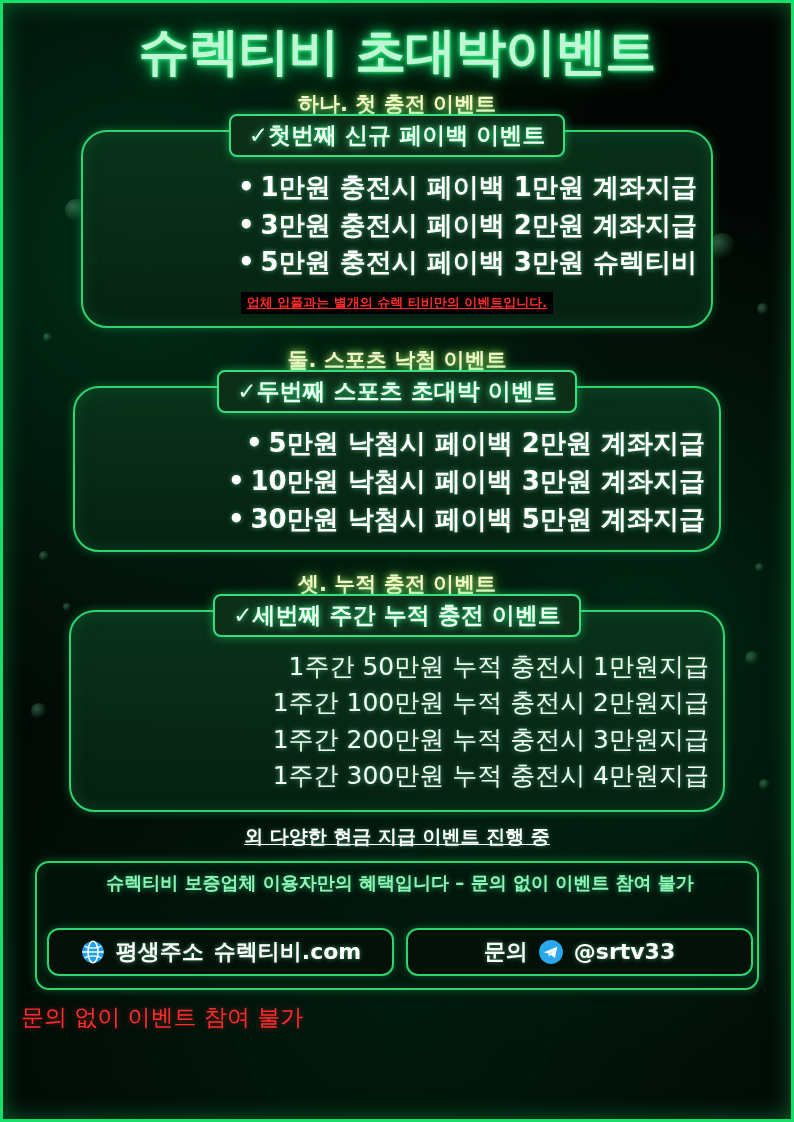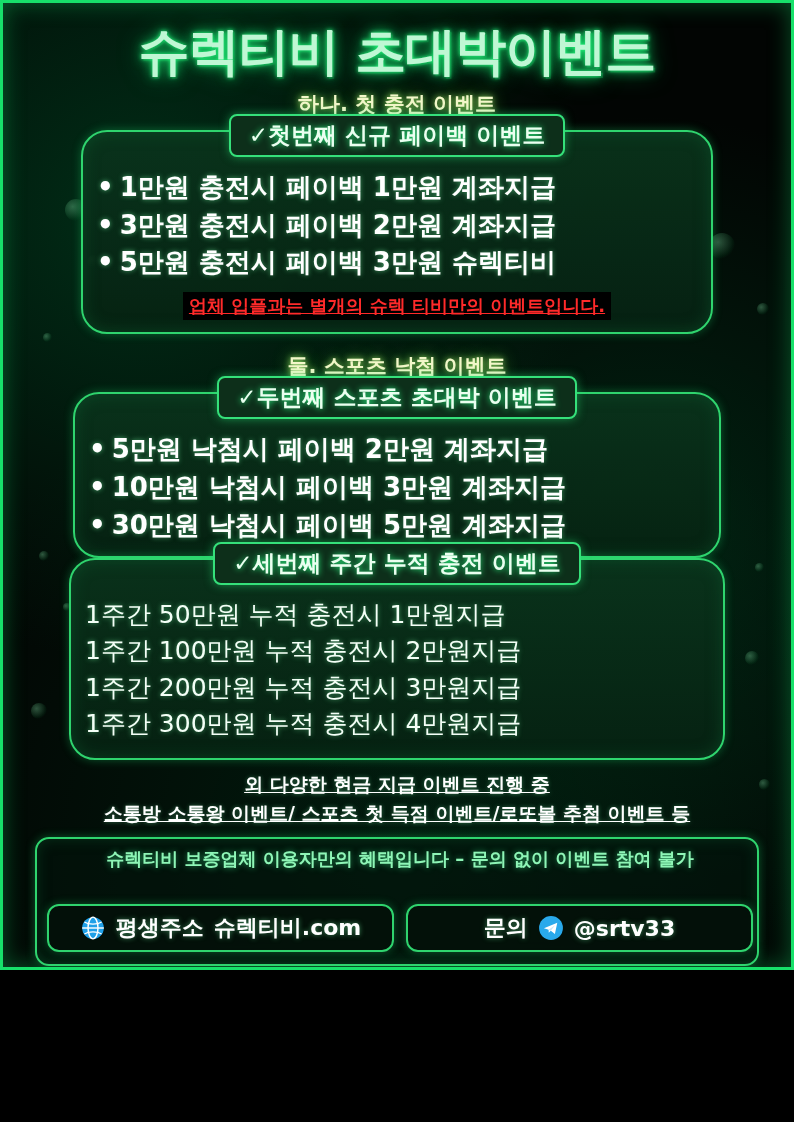--- a/index.html
+++ b/index.html
@@ -6,21 +6,21 @@
     margin: 0;
     padding: 0;
     background: #000;
   }
   body {
     font-family: "DejaVu Sans", "Liberation Sans", sans-serif;
   }
   .poster {
     position: relative;
     width: 794px;
-    height: 970px;
+    height: 1122px;
     background:
       radial-gradient(circle at 18% 22%, rgba(0,80,40,0.55) 0%, rgba(0,0,0,0) 45%),
       radial-gradient(circle at 82% 55%, rgba(0,70,35,0.45) 0%, rgba(0,0,0,0) 50%),
       radial-gradient(circle at 50% 88%, rgba(0,60,30,0.40) 0%, rgba(0,0,0,0) 55%),
       #020503;
     overflow: hidden;
     box-sizing: border-box;
     border: 3px solid #17e06a;
     box-shadow: inset 0 0 22px rgba(20,230,110,0.35);
   }
@@ -97,41 +97,41 @@
 
   ul.lines {
     list-style: none;
     margin: 0;
     padding: 0;
   }
   ul.lines li {
     color: #ffffff;
     font-size: 26px;
     font-weight: bold;
-    text-align: left;
+    text-align: right;
     line-height: 1.45;
     text-shadow: 0 0 5px rgba(120,255,170,0.55);
   }
   ul.lines li .dot {
     color: #ffffff;
     margin-right: 6px;
   }
   ul.plain li {
     font-weight: normal;
     font-size: 25px;
     color: #f4fff7;
   }
 
   .note-red {
     display: block;
     width: fit-content;
     margin: 10px auto 0 auto;
     background: #000000;
     color: #ff2a2a;
-    font-size: 18px;
+    font-size: 13px;
     font-weight: bold;
     padding: 2px 6px;
     text-decoration: underline;
     white-space: nowrap;
   }
 
   .footer-lines {
     text-align: center;
     margin-top: 10px;
   }
@@ -238,33 +238,33 @@
     <div class="sub-title gap">둘. 스포츠 낙첨  이벤트</div>
     <div class="panel p2">
       <div class="ribbon">✓두번째 스포츠 초대박 이벤트</div>
       <ul class="lines">
         <li><span class="dot">•</span><span>5만원 낙첨시 페이백 2만원 계좌지급</span></li>
         <li><span class="dot">•</span><span>10만원 낙첨시 페이백 3만원 계좌지급</span></li>
         <li><span class="dot">•</span><span>30만원 낙첨시 페이백 5만원 계좌지급</span></li>
       </ul>
     </div>
 
+    <div class="sub-title gap">셋. 누적 충전 이벤트</div>
     <div class="panel p3">
       <div class="ribbon">✓세번째 주간 누적 충전 이벤트</div>
       <ul class="lines plain">
         <li>1주간 50만원 누적 충전시 1만원지급</li>
         <li>1주간 100만원 누적 충전시 2만원지급</li>
         <li>1주간 200만원 누적 충전시 3만원지급</li>
         <li>1주간 300만원 누적 충전시 4만원지급</li>
       </ul>
     </div>
 
     <div class="footer-lines">
       <div>외 다양한 현금 지급 이벤트 진행 중</div>
-      <div>소통방 소통왕 이벤트/ 스포츠 첫 득점 이벤트/로또볼 추첨 이벤트 등</div>
     </div>
 
     <div class="bottom-box">
       <div class="bottom-notice">슈렉티비 보증업체 이용자만의 혜택입니다 – 문의 없이 이벤트 참여 불가</div>
       <div class="contact-row">
         <div class="contact-pill">
           <svg class="globe-icon" viewBox="0 0 24 24">
             <circle cx="12" cy="12" r="10" fill="#1fa0e8"></circle>
             <ellipse cx="12" cy="12" rx="4.6" ry="10" fill="none" stroke="#ffffff" stroke-width="1.3"></ellipse>
             <line x1="2" y1="12" x2="22" y2="12" stroke="#ffffff" stroke-width="1.3"></line>

